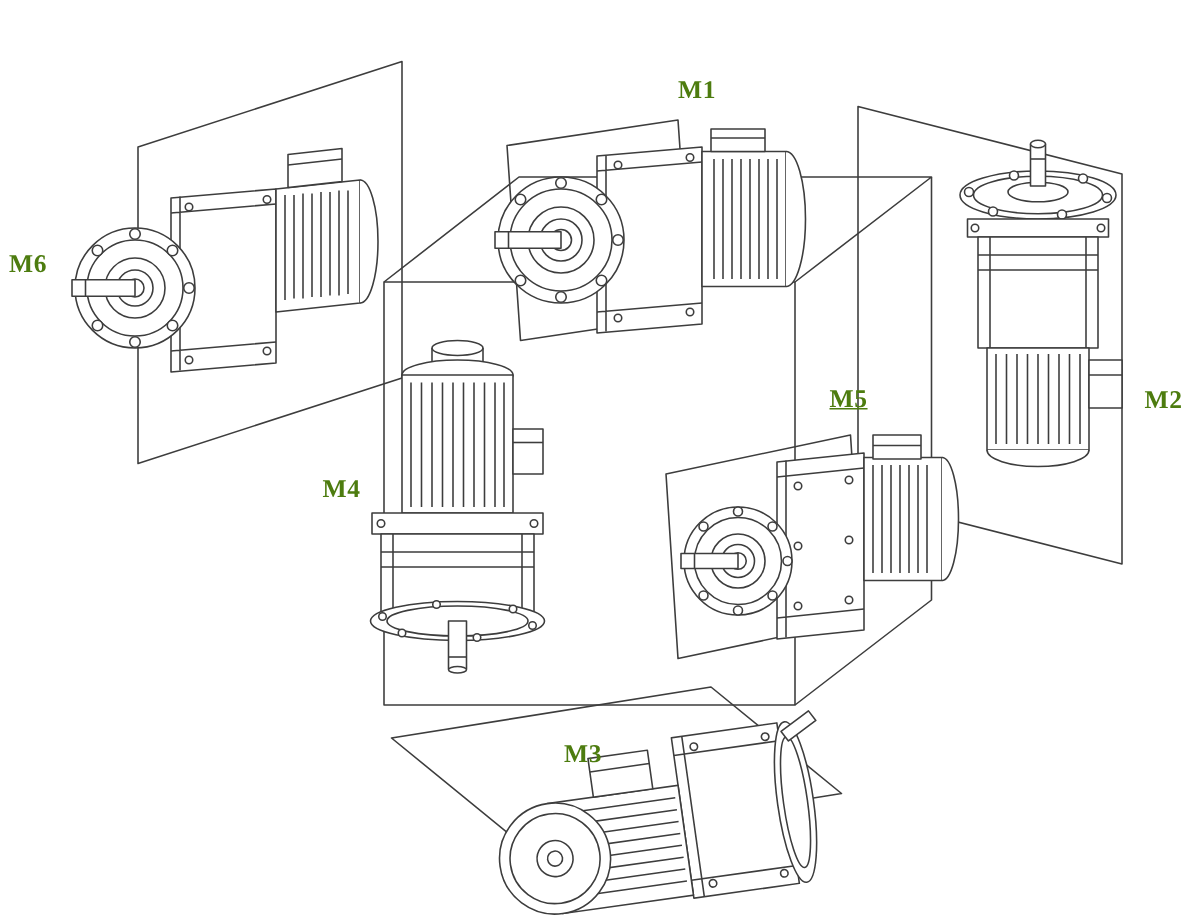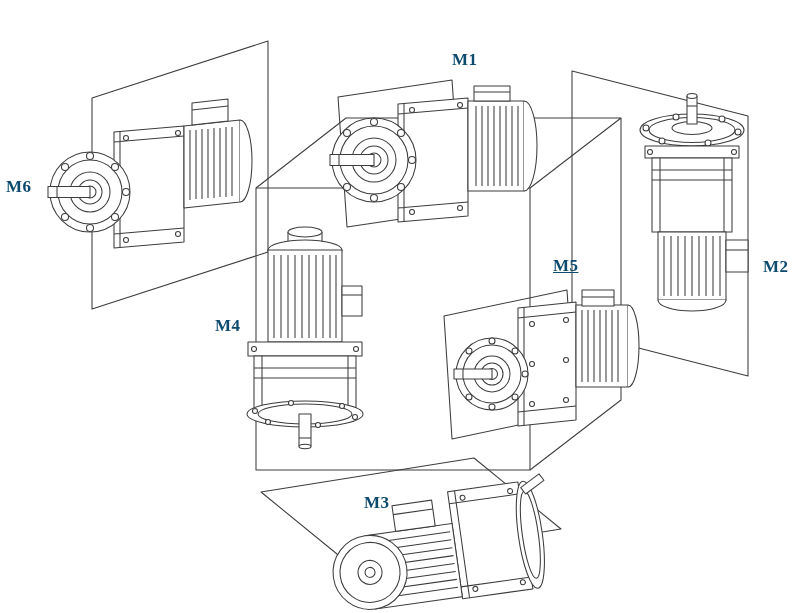--- a/index.html
+++ b/index.html
@@ -2,21 +2,21 @@
 <html><head>
 <meta charset="utf-8">
 <style>
   html,body{margin:0;padding:0;background:#ffffff;}
   .stage{position:relative;width:800px;height:613px;background:#ffffff;overflow:hidden;
          font-family:"Liberation Serif",serif;}
   .stage svg{position:absolute;left:0;top:0;}
   .stage svg *{stroke-linejoin:round;stroke-linecap:butt;}
   .ln{fill:none;stroke:#3d3d3d;stroke-width:1.05;}
   .fl{fill:#ffffff;stroke:#3d3d3d;stroke-width:1.05;}
-  .pos-label{position:absolute;font-weight:700;font-size:17px;color:#0c4a6e;
+  .pos-label{position:absolute;font-weight:700;font-size:17px;color:#4d7c0f;
              letter-spacing:.4px;user-select:none;}
 </style>
 </head>
 <body>
 
 <div class="stage">
 
 <svg width="800" height="613" viewBox="0 0 800 613">
 
   <g>
@@ -263,18 +263,18 @@
       <circle class="fl" cx="367" cy="561" r="30"></circle>
       <circle class="fl" cx="367" cy="561" r="12"></circle>
       <circle class="fl" cx="367" cy="561" r="5"></circle>
     </g>
   </g>
 
 </svg>
 
 <div class="pos-label" style="left:452px;top:50px;">M1</div>
 <div class="pos-label" style="left:763px;top:257px;">M2</div>
-<div class="pos-label" style="left:364px;top:493px;">M3</div>
+<div class="pos-label" style="left:376px;top:493px;">M3</div>
 <div class="pos-label" style="left:215px;top:316px;">M4</div>
 <div class="pos-label" style="left:553px;top:256px;text-decoration:underline;">M5</div>
-<div class="pos-label" style="left:6px;top:177px;">M6</div>
+<div class="pos-label" style="left:6px;top:166px;">M6</div>
 
 </div>
 
 </body></html>

